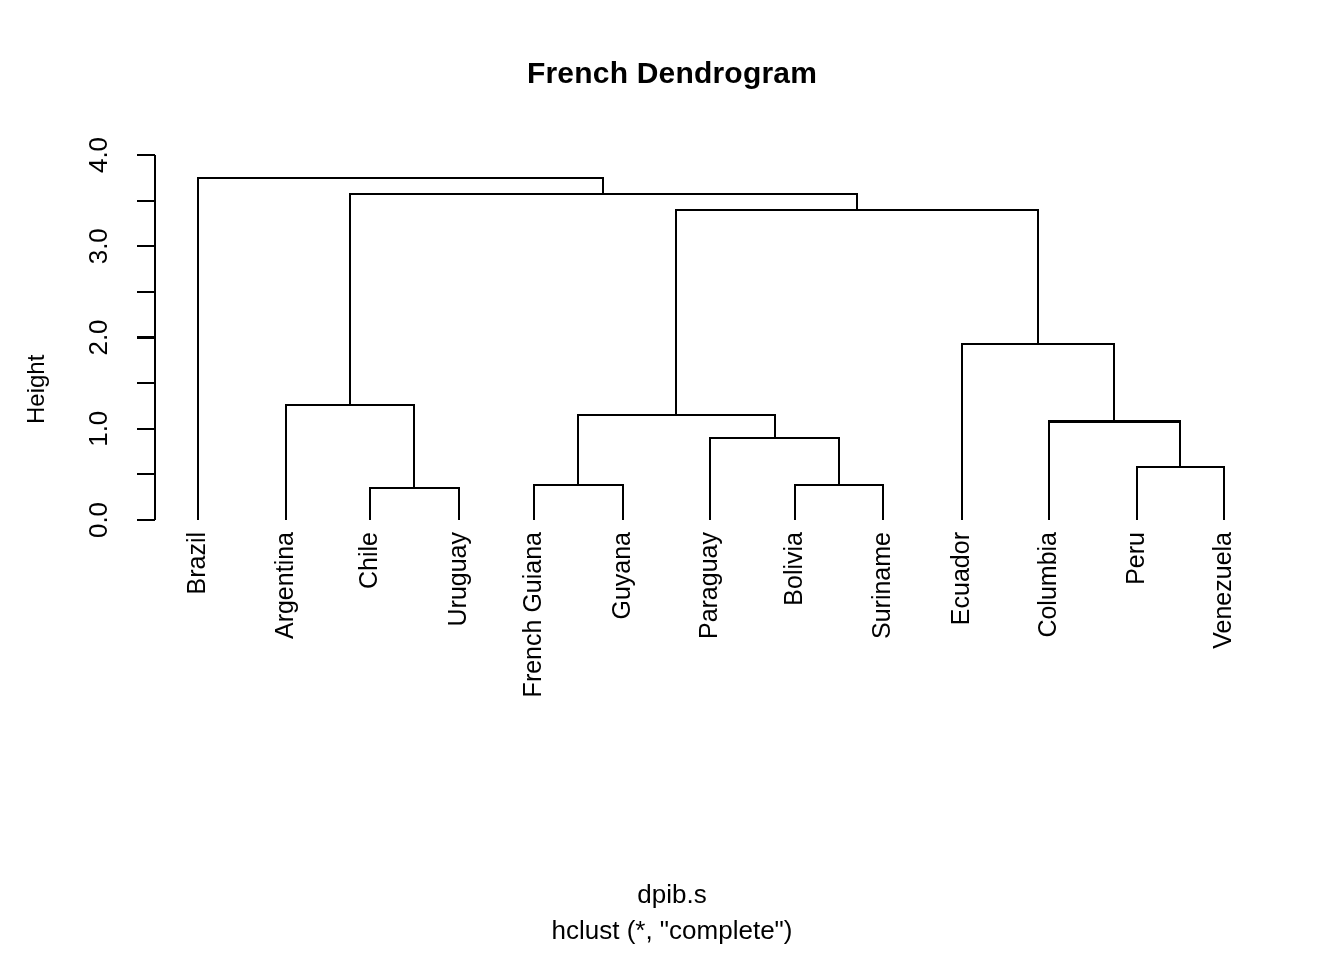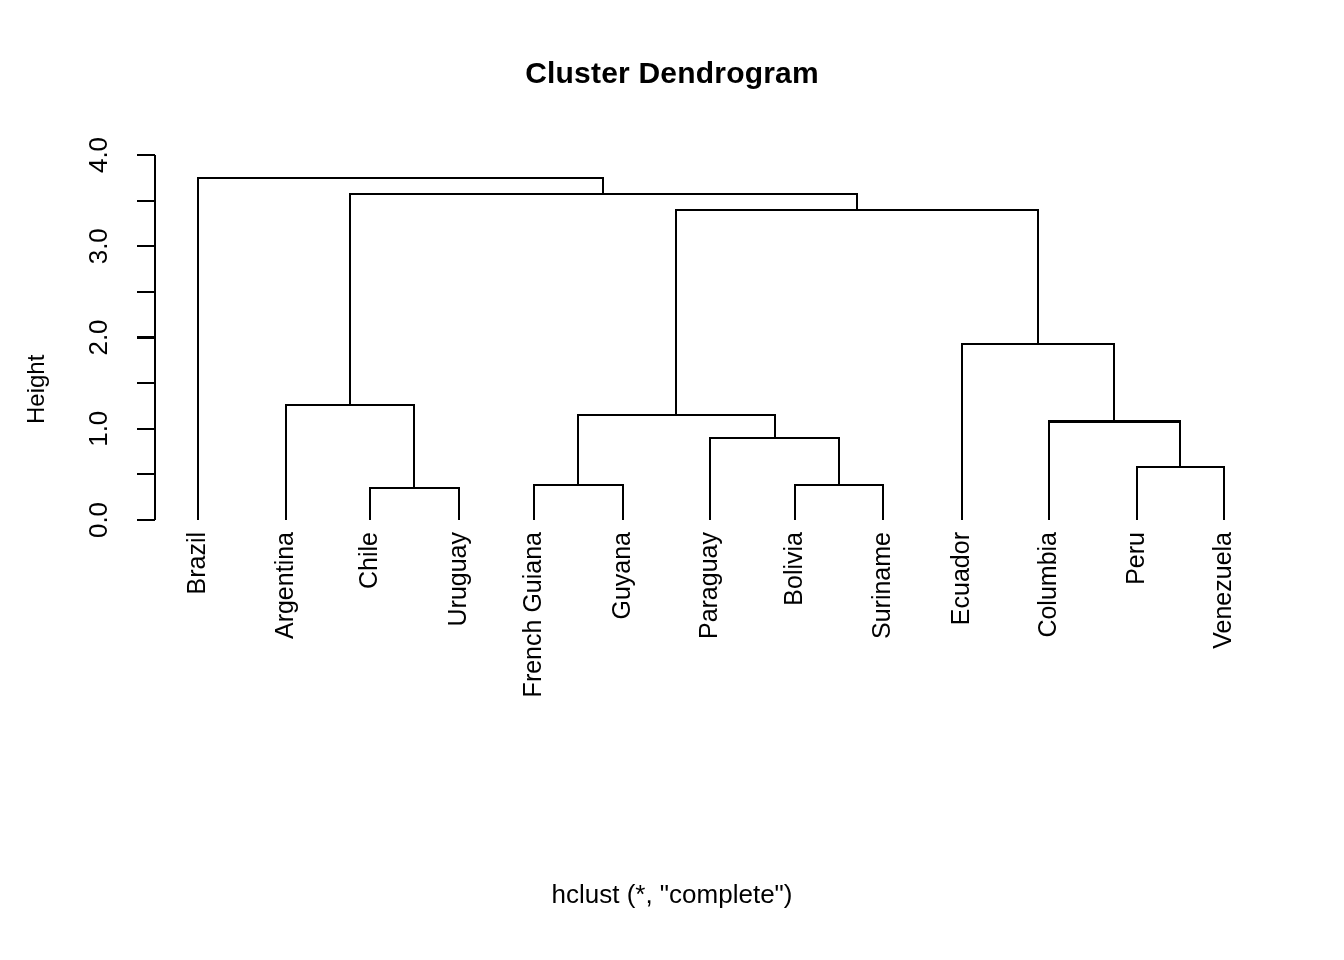--- a/index.html
+++ b/index.html
@@ -76,21 +76,21 @@
     stroke-width: 2.2;
     fill: none;
     shape-rendering: crispEdges;
   }
 </style>
 </head>
 <body>
 
 <div id="plot-root">
 
-  <div id="plot-title">Cluster Dendrogram</div>
+  <div id="plot-title">French Dendrogram</div>
 
   <div id="ylab">Height</div>
 
   <svg id="dendro" width="1344" height="960">
     <g id="axis-group">
         <path class="axis" d="M155 155 L155 520"></path>
         <path class="axis" d="M137 520 L155 520"></path>
         <path class="axis" d="M137 474.375 L155 474.375"></path>
         <path class="axis" d="M137 428.75 L155 428.75"></path>
         <path class="axis" d="M137 383.125 L155 383.125"></path>
@@ -130,16 +130,17 @@
         <text class="leaf-label" x="795" y="532" text-anchor="end" dominant-baseline="middle" transform="rotate(-90 795 532)">Bolivia</text>
         <text class="leaf-label" x="883" y="532" text-anchor="end" dominant-baseline="middle" transform="rotate(-90 883 532)">Suriname</text>
         <text class="leaf-label" x="962" y="532" text-anchor="end" dominant-baseline="middle" transform="rotate(-90 962 532)">Ecuador</text>
         <text class="leaf-label" x="1049" y="532" text-anchor="end" dominant-baseline="middle" transform="rotate(-90 1049 532)">Columbia</text>
         <text class="leaf-label" x="1137" y="532" text-anchor="end" dominant-baseline="middle" transform="rotate(-90 1137 532)">Peru</text>
         <text class="leaf-label" x="1224" y="532" text-anchor="end" dominant-baseline="middle" transform="rotate(-90 1224 532)">Venezuela</text>
       </g>
   </svg>
 
   <div id="sub-block">
+    <div class="sub-line">dpib.s</div>
     <div class="sub-line">hclust (*, "complete")</div>
   </div>
 
 </div>
 
 </body></html>

